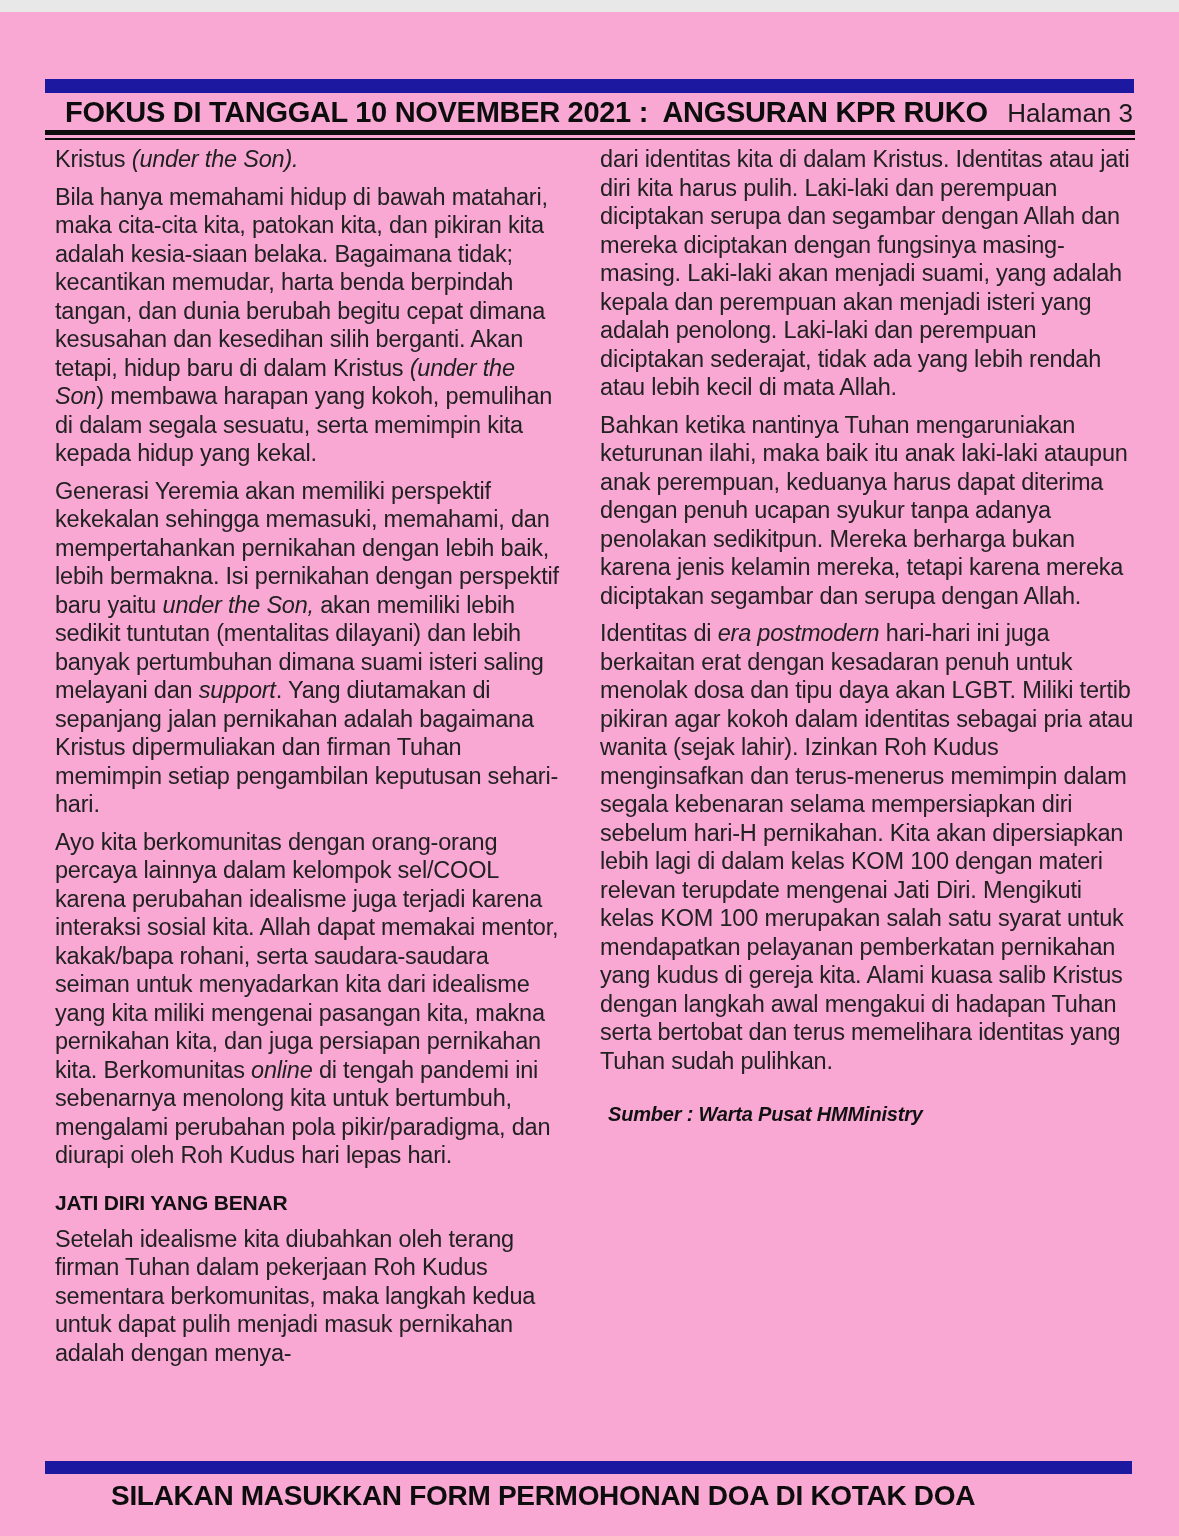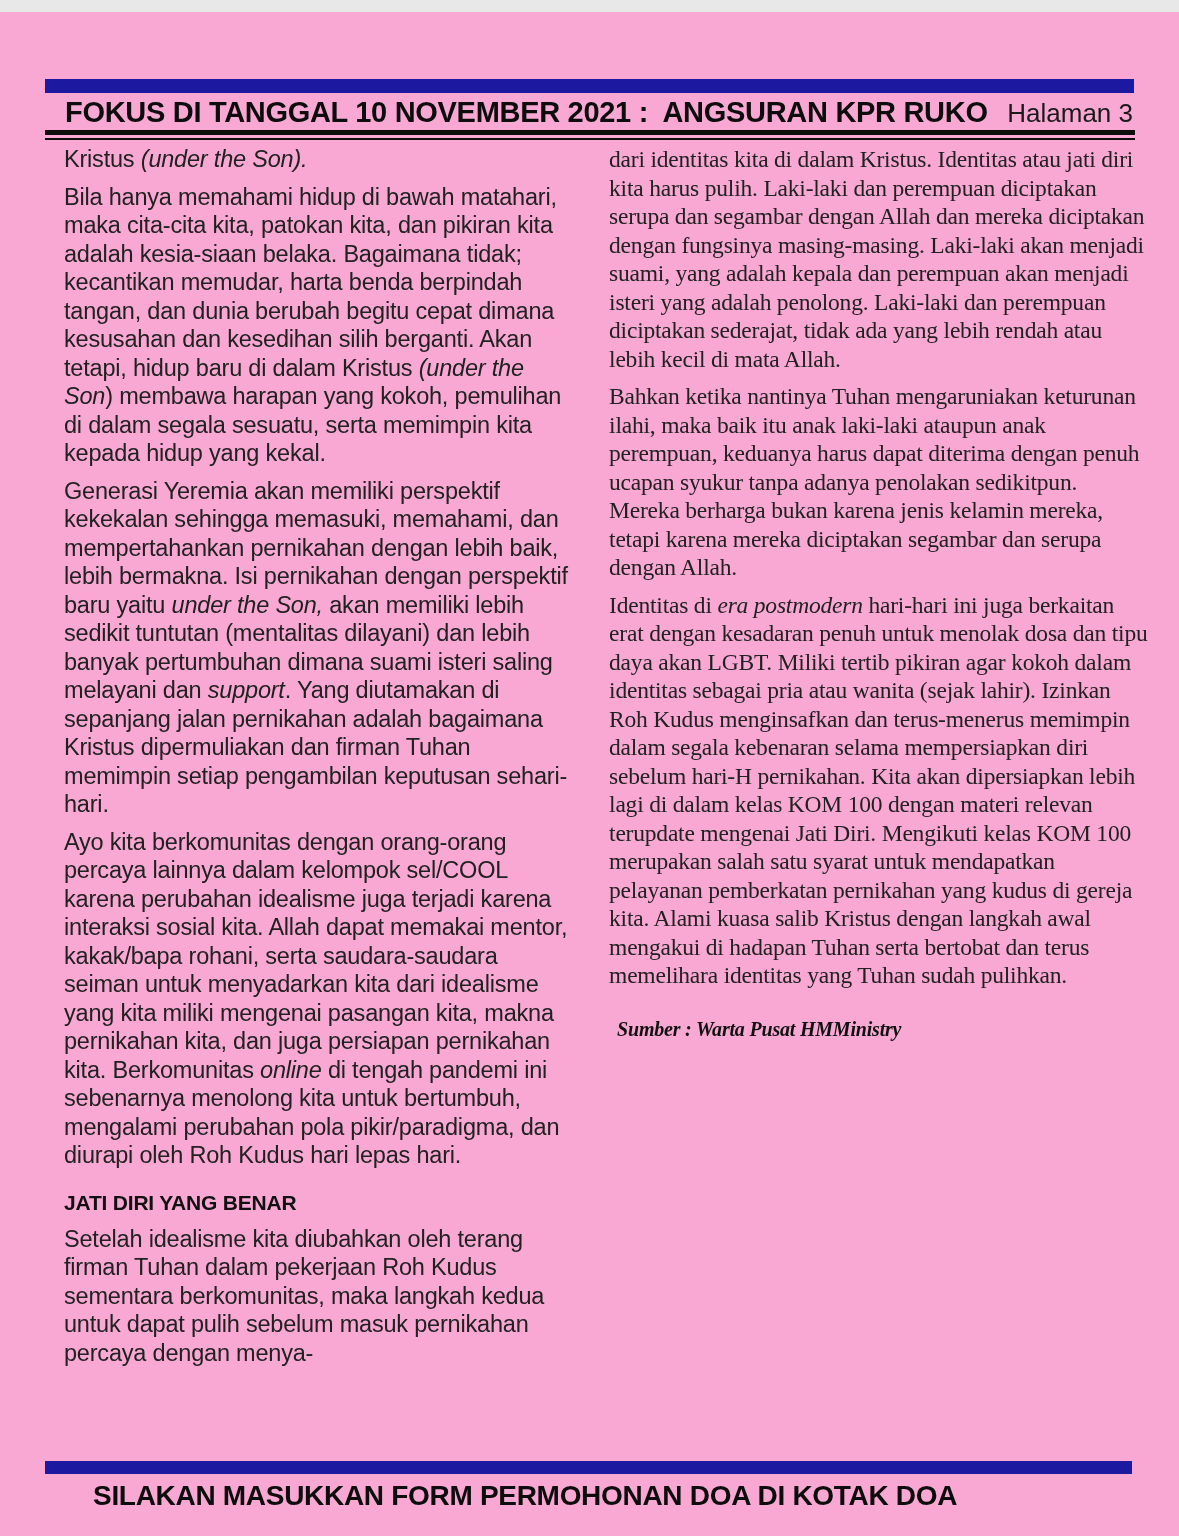--- a/index.html
+++ b/index.html
@@ -26,44 +26,44 @@
     padding-left:20px;white-space:pre;color:#0d0d0d;
   }
   .page-number{
     font-size:26px;color:#1a1a1a;padding-right:2px;
   }
   .double-rule{
     position:absolute;left:45px;top:118px;width:1090px;height:3px;
     border-top:5px solid #0d0d0d;border-bottom:2px solid #0d0d0d;
   }
   .columns{
-    position:absolute;left:64px;top:133px;width:1085px;height:1312px;
+    position:absolute;left:55px;top:133px;width:1085px;height:1312px;
     display:flex;gap:32px;overflow:hidden;
   }
   .col{overflow:hidden;}
   .col-left{width:515px;}
-  .col-right{width:542px;font-family:Liberation Serif, serif;}
+  .col-right{width:542px;}
   .body-paragraph{
     margin:0 0 9px 0;
     font-size:23.5px;line-height:28.5px;
     text-align:left;white-space:pre-line;
     letter-spacing:-0.2px;
   }
   .col-heading{
     margin:18px 0 7px 0;
     font-size:21px;line-height:30px;font-weight:bold;color:#111;
     letter-spacing:-0.2px;
   }
   .source-line{
     margin:28px 0 0 8px;
     font-size:20px;font-weight:bold;font-style:italic;color:#111;
     letter-spacing:-0.2px;
   }
   .footer-banner{
-    position:absolute;left:93px;top:1468px;
+    position:absolute;left:111px;top:1468px;
     font-size:28px;font-weight:bold;color:#0d0d0d;letter-spacing:-0.3px;
   }
 </style>
 </head>
 <body>
 
 <div class="page">
 
   <div class="accent-bar top" style="background: rgb(28, 25, 160);"></div>
 
@@ -74,21 +74,21 @@
 
   <div class="double-rule"></div>
 
   <div class="columns">
     <div class="col col-left">
         <p class="body-paragraph"><span>Kristus </span><i>(under the Son).</i></p>
         <p class="body-paragraph"><span>Bila hanya memahami hidup di bawah matahari, maka cita-cita kita, patokan kita, dan pikiran kita adalah kesia-siaan belaka. Bagaimana tidak; kecantikan memudar, harta benda berpindah tangan, dan dunia berubah begitu cepat dimana kesusahan dan kesedihan silih berganti. Akan tetapi, hidup baru di dalam Kristus </span><i>(under the Son</i><span>) membawa harapan yang kokoh, pemulihan di dalam segala sesuatu, serta memimpin kita kepada hidup yang kekal.</span></p>
         <p class="body-paragraph"><span>Generasi Yeremia akan memiliki perspektif kekekalan sehingga memasuki, memahami, dan mempertahankan pernikahan dengan lebih baik, lebih bermakna. Isi pernikahan dengan perspektif baru yaitu </span><i>under the Son,</i><span> akan memiliki lebih sedikit tuntutan (mentalitas dilayani) dan lebih banyak pertumbuhan dimana suami isteri saling melayani dan </span><i>support</i><span>. Yang diutamakan di sepanjang jalan pernikahan adalah bagaimana Kristus dipermuliakan dan firman Tuhan memimpin setiap pengambilan keputusan sehari-hari.</span></p>
         <p class="body-paragraph"><span>Ayo kita berkomunitas dengan orang-orang percaya lainnya dalam kelompok sel/COOL karena perubahan idealisme juga terjadi karena interaksi sosial kita. Allah dapat memakai mentor, kakak/bapa rohani, serta saudara-saudara seiman untuk menyadarkan kita dari idealisme yang kita miliki mengenai pasangan kita, makna pernikahan kita, dan juga persiapan pernikahan kita. Berkomunitas </span><i>online</i><span> di tengah pandemi ini sebenarnya menolong kita untuk bertumbuh, mengalami perubahan pola pikir/paradigma, dan diurapi oleh Roh Kudus hari lepas hari.</span></p>
         <h2 class="col-heading"><span>JATI DIRI YANG BENAR</span></h2>
-        <p class="body-paragraph"><span>Setelah idealisme kita diubahkan oleh terang firman Tuhan dalam pekerjaan Roh Kudus sementara berkomunitas, maka langkah kedua untuk dapat pulih sebelum masuk pernikahan percaya dengan menya-</span></p>
+        <p class="body-paragraph"><span>Setelah idealisme kita diubahkan oleh terang firman Tuhan dalam pekerjaan Roh Kudus sementara berkomunitas, maka langkah kedua untuk dapat pulih menjadi masuk pernikahan adalah dengan menya-</span></p>
       </div>
     <div class="col col-right">
         <p class="body-paragraph"><span>dari identitas kita di dalam Kristus. Identitas atau jati diri kita harus pulih. Laki-laki dan perempuan diciptakan serupa dan segambar dengan Allah dan mereka diciptakan dengan fungsinya masing-masing. Laki-laki akan menjadi suami, yang adalah kepala dan perempuan akan menjadi isteri yang adalah penolong. Laki-laki dan perempuan diciptakan sederajat, tidak ada yang lebih rendah atau lebih kecil di mata Allah.</span></p>
         <p class="body-paragraph"><span>Bahkan ketika nantinya Tuhan mengaruniakan keturunan ilahi, maka baik itu anak laki-laki ataupun anak perempuan, keduanya harus dapat diterima dengan penuh ucapan syukur tanpa adanya penolakan sedikitpun. Mereka berharga bukan karena jenis kelamin mereka, tetapi karena mereka diciptakan segambar dan serupa dengan Allah.</span></p>
         <p class="body-paragraph"><span>Identitas di </span><i>era postmodern</i><span> hari-hari ini juga berkaitan erat dengan kesadaran penuh untuk menolak dosa dan tipu daya akan LGBT. Miliki tertib pikiran agar kokoh dalam identitas sebagai pria atau wanita (sejak lahir). Izinkan Roh Kudus menginsafkan dan terus-menerus memimpin dalam segala kebenaran selama mempersiapkan diri sebelum hari-H pernikahan. Kita akan dipersiapkan lebih lagi di dalam kelas KOM 100 dengan materi relevan terupdate mengenai Jati Diri. Mengikuti kelas KOM 100 merupakan salah satu syarat untuk mendapatkan pelayanan pemberkatan pernikahan yang kudus di gereja kita. Alami kuasa salib Kristus dengan langkah awal mengakui di hadapan Tuhan serta bertobat dan terus memelihara identitas yang Tuhan sudah pulihkan.</span></p>
         <p class="source-line"><span>Sumber : Warta Pusat HMMinistry</span></p>
       </div>
   </div>
 
   <div class="accent-bar bottom" style="background: rgb(28, 25, 160);"></div>

